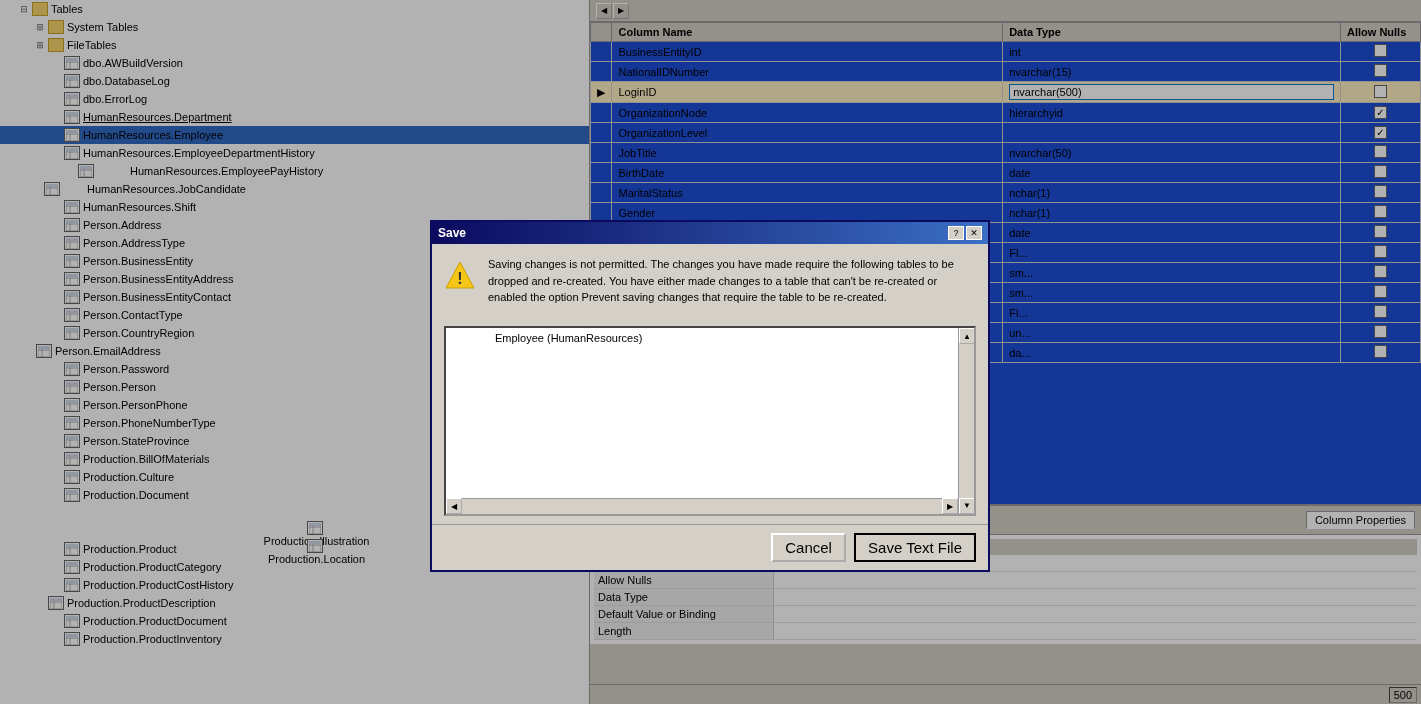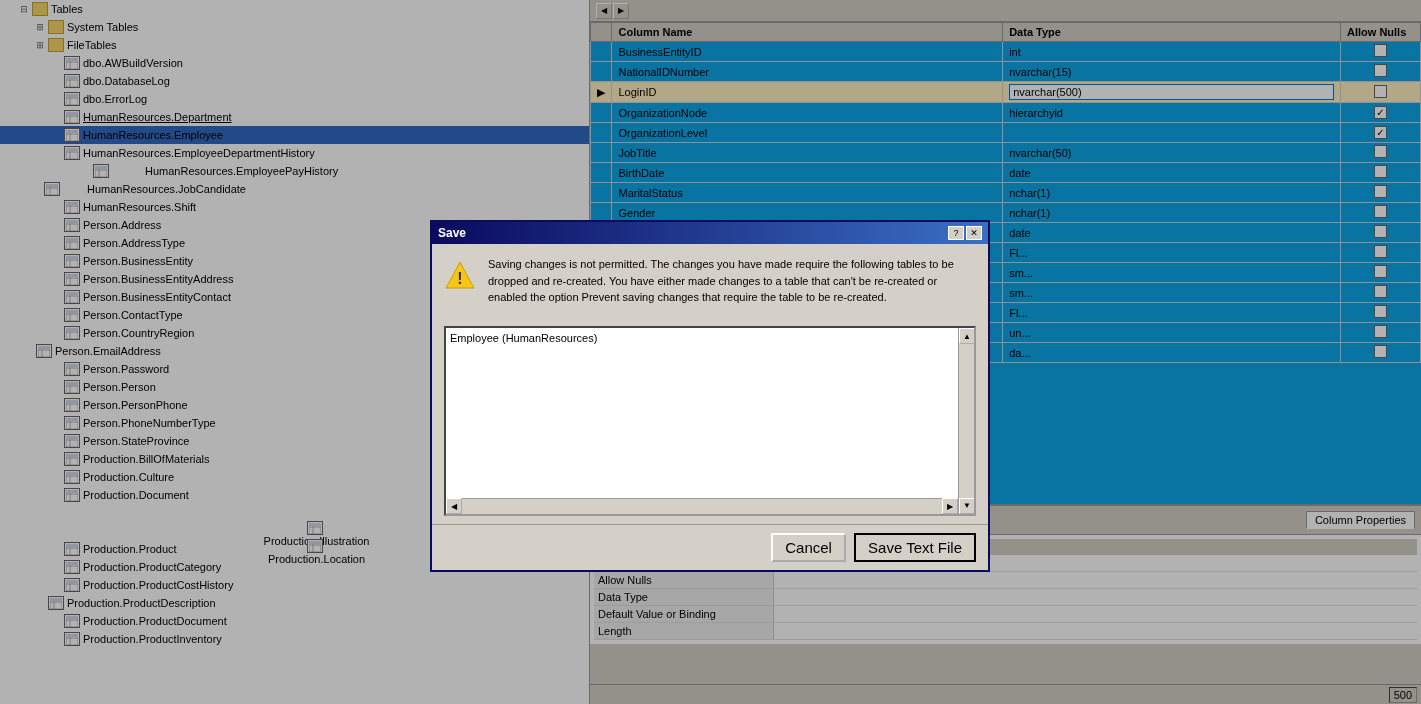--- a/index.html
+++ b/index.html
@@ -90,21 +90,21 @@
     
     .content-area {
       flex: 1;
       display: flex;
       flex-direction: column;
       background: #d4d0c8;
     }
 
     
     .table-design {
-      background: #0ea5e9;
+      background: #1d4ed8;
       flex: 1;
       overflow-y: auto;
     }
 
     .table-design table {
       width: 100%;
       border-collapse: collapse;
     }
 
     .table-design thead th {
@@ -305,22 +305,23 @@
       margin: 8px 12px;
       background: #fff;
       border: 2px inset #999;
       height: 190px;
       overflow-y: auto;
       overflow-x: auto;
       position: relative;
     }
 
     .modal-list-content {
-      padding: 4px 4px;
+      padding: 4px 16px;
       font-size: 11px;
+      margin-left: 33px;
     }
 
     .modal-scrollbar-h {
       height: 16px;
       background: #d4d0c8;
       border-top: 1px solid #999;
       display: flex;
       align-items: center;
     }
 
@@ -501,21 +502,21 @@
         <span class="table-icon">
           <svg viewBox="0 0 12 11">
             <rect x="0" y="0" width="12" height="11" fill="#fff" stroke="#666" stroke-width="0.5"></rect>
             <line x1="0" y1="4" x2="12" y2="4" stroke="#666" stroke-width="0.5"></line>
             <line x1="4" y1="0" x2="4" y2="11" stroke="#666" stroke-width="0.5"></line>
             <rect x="0" y="0" width="12" height="3.5" fill="#d0d8e8"></rect>
           </svg>
         </span>
         <span class="tree-item-label">HumanResources.EmployeeDepartmentHistory</span>
       </div>
-      <div class="tree-item" style="padding-left: 44px; gap: 33px;">
+      <div class="tree-item" style="padding-left: 29px; gap: 33px;">
         <span class="expander"></span>
         <span class="table-icon">
           <svg viewBox="0 0 12 11">
             <rect x="0" y="0" width="12" height="11" fill="#fff" stroke="#666" stroke-width="0.5"></rect>
             <line x1="0" y1="4" x2="12" y2="4" stroke="#666" stroke-width="0.5"></line>
             <line x1="4" y1="0" x2="4" y2="11" stroke="#666" stroke-width="0.5"></line>
             <rect x="0" y="0" width="12" height="3.5" fill="#d0d8e8"></rect>
           </svg>
         </span>
         <span class="tree-item-label">HumanResources.EmployeePayHistory</span>

